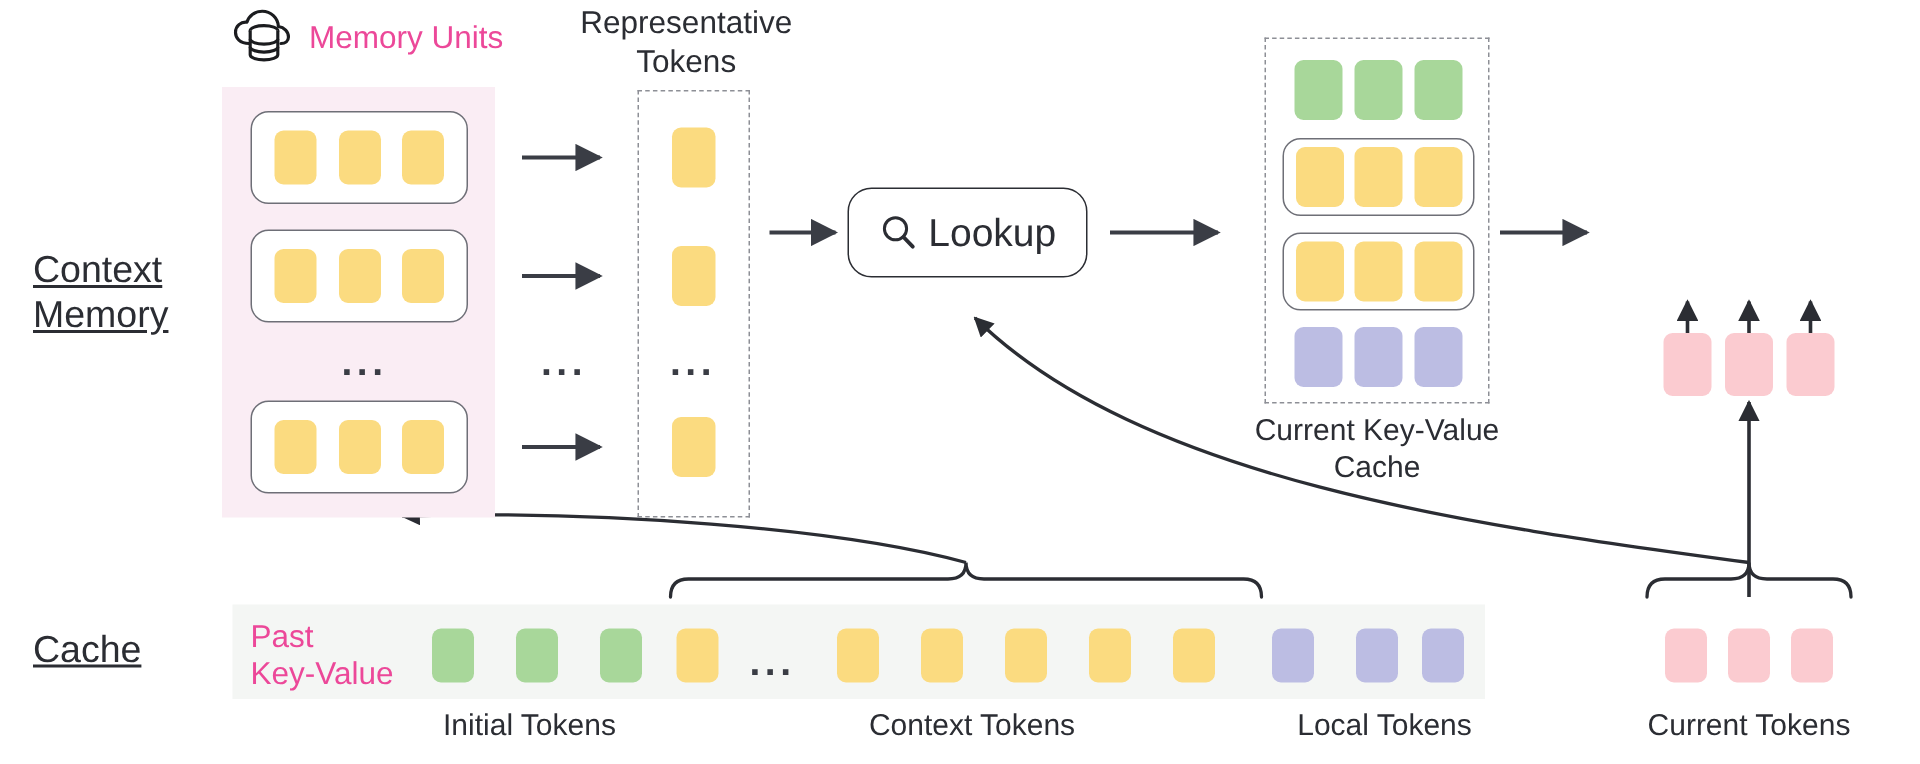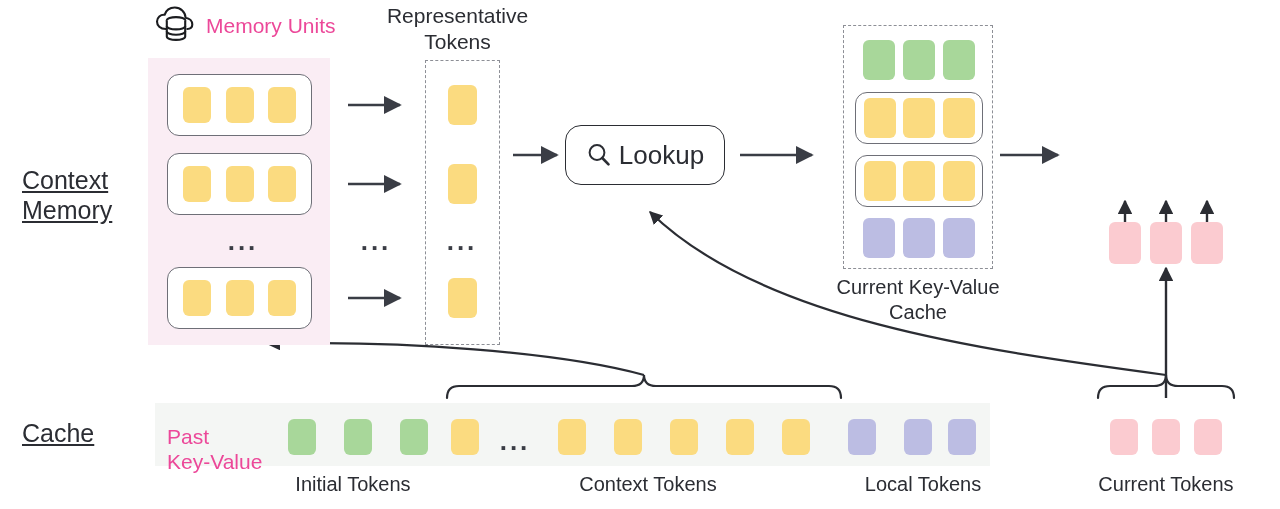--- a/index.html
+++ b/index.html
@@ -254,21 +254,21 @@
   <div class="abs caption" style="left:818px; top:275px; width:200px;">Current Key-Value
 Cache</div>
 
 
   <div class="abs tok tok-pink" style="left:1109px; top:222px; width:32px; height:42px;"></div>
   <div class="abs tok tok-pink" style="left:1150px; top:222px; width:32px; height:42px;"></div>
   <div class="abs tok tok-pink" style="left:1191px; top:222px; width:32px; height:42px;"></div>
 
   <div class="abs input-strip" style="left:155px; top:403px; width:835px; height:63px;"></div>
 
-  <div class="abs inline-label" style="left:167px; top:412px; width:110px;margin-top:12px;">Past
+  <div class="abs inline-label" style="left:167px; top:412px; width:110px;">Past
 Key-Value</div>
 
   <div class="abs tok tok-green" style="left:288px; top:419px; width:28px; height:36px;"></div>
   <div class="abs tok tok-green" style="left:344px; top:419px; width:28px; height:36px;"></div>
   <div class="abs tok tok-green" style="left:400px; top:419px; width:28px; height:36px;"></div>
 
   <div class="abs tok tok-yellow" style="left:451px; top:419px; width:28px; height:36px;"></div>
   <div class="abs dots" style="left:490px; top:428px; width:50px; text-align:center;">...</div>
   <div class="abs tok tok-yellow" style="left:558px; top:419px; width:28px; height:36px;"></div>
   <div class="abs tok tok-yellow" style="left:614px; top:419px; width:28px; height:36px;"></div>

